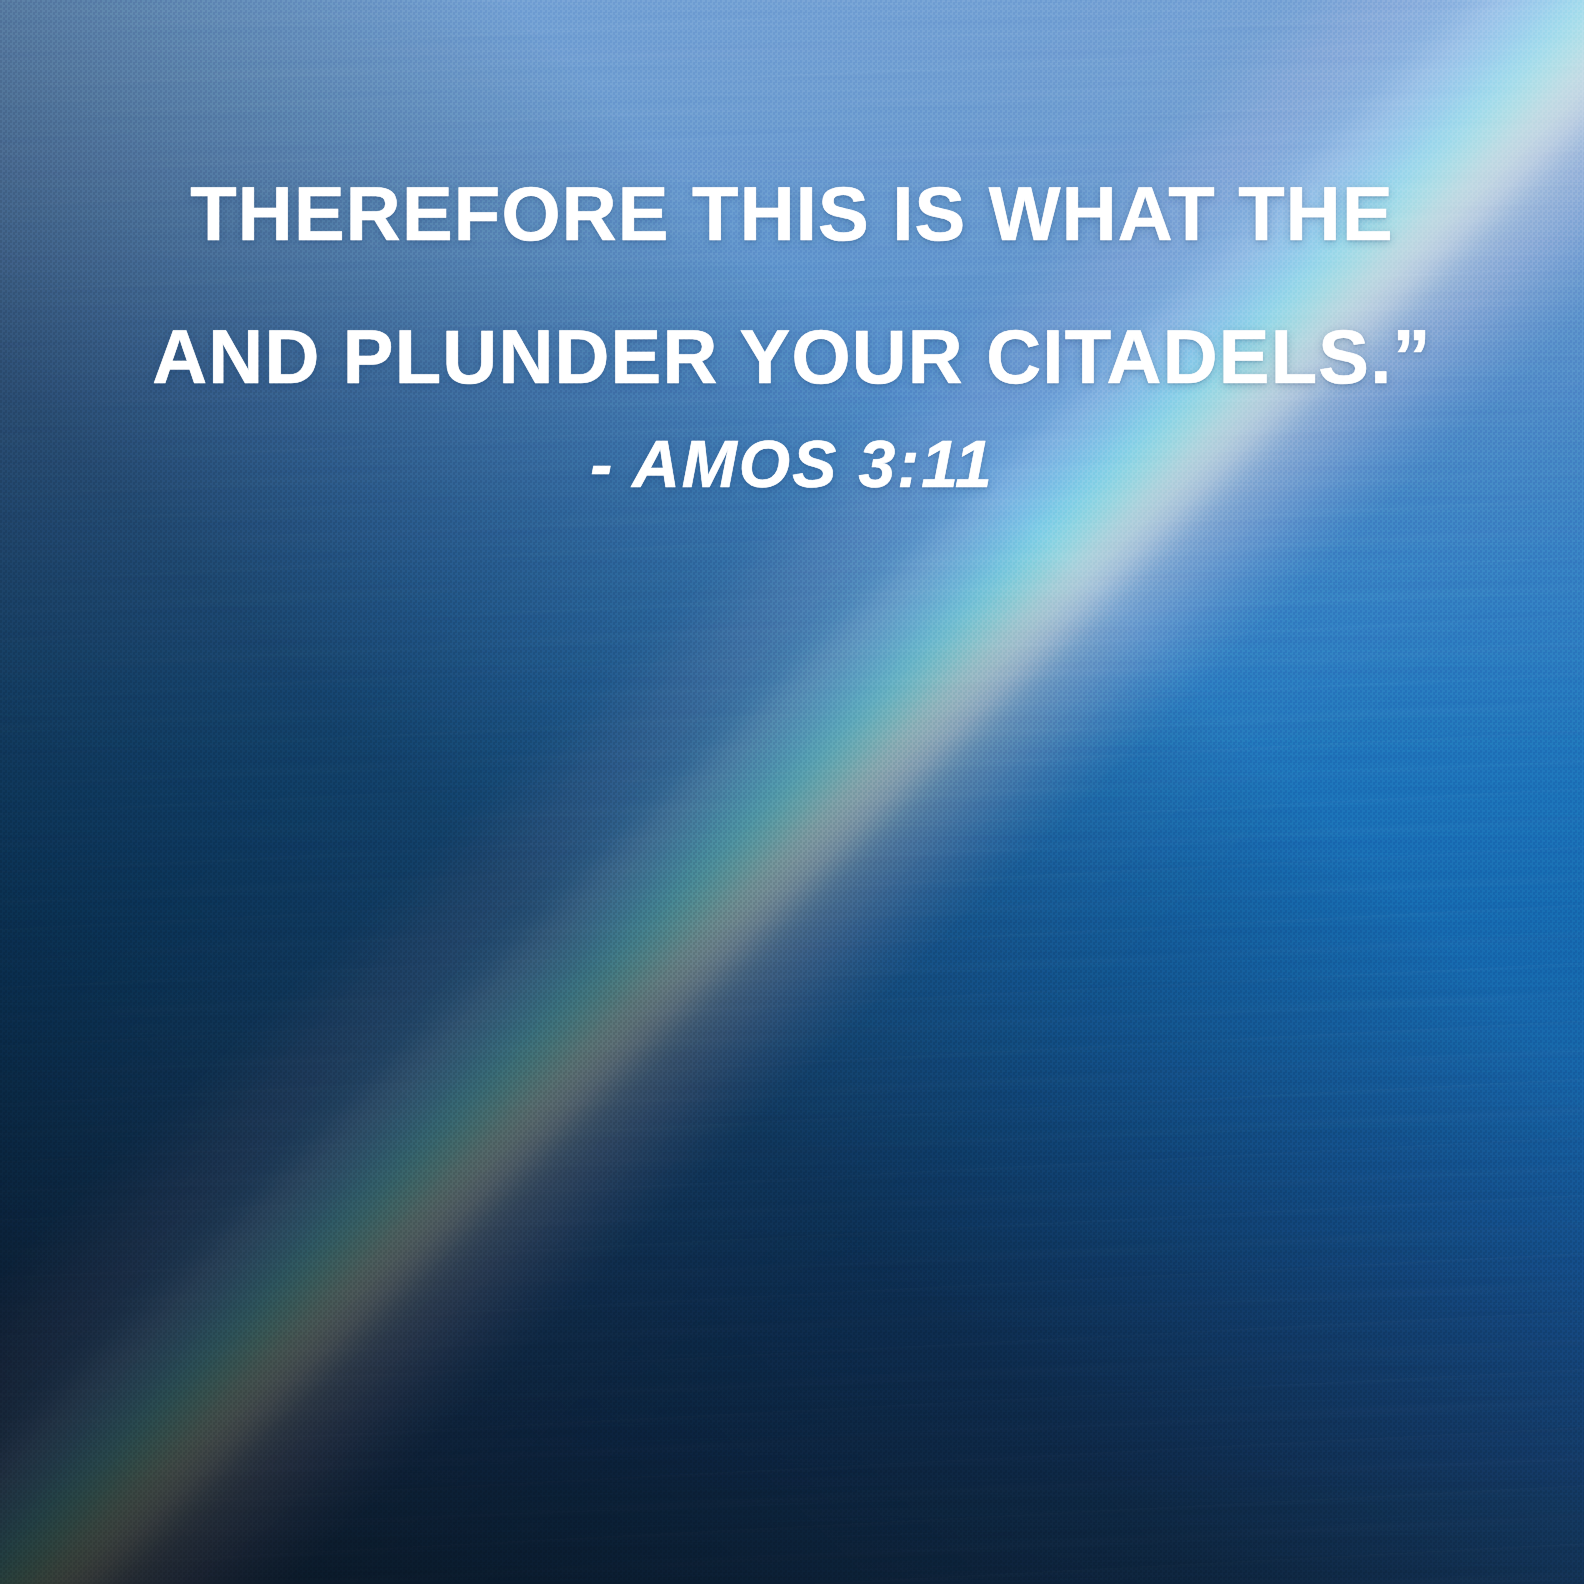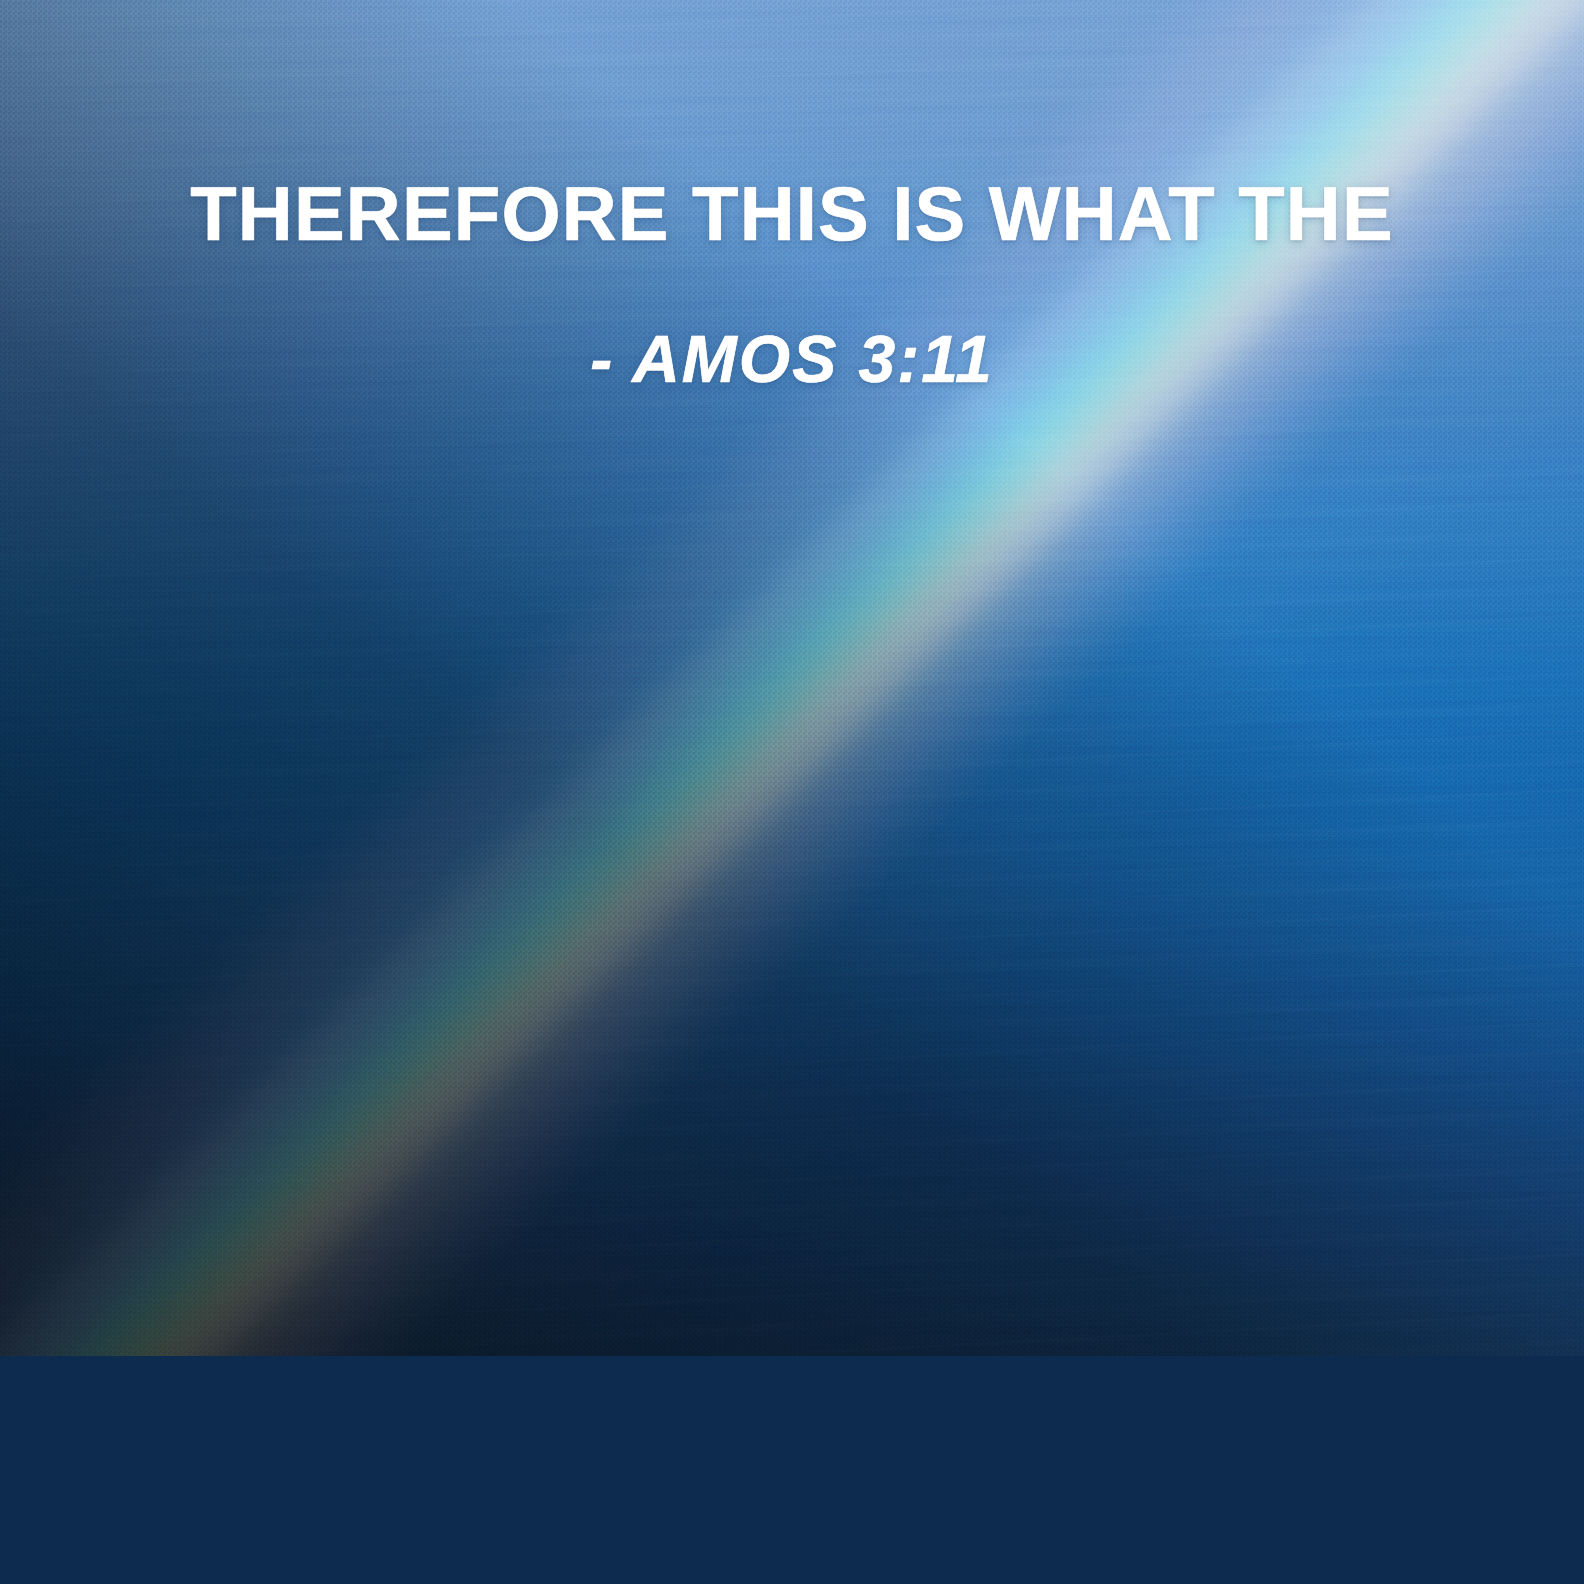--- a/index.html
+++ b/index.html
@@ -6,21 +6,21 @@
   html, body {
     margin: 0;
     padding: 0;
     background: #0d2b4e;
   }
 
   
   #stage {
     position: relative;
     width: 1584px;
-    height: 1356px;
+    height: 1584px;
     overflow: hidden;
     font-family: "Liberation Sans", sans-serif;
     isolation: isolate;
   }
 
   
   .bg-base {
     position: absolute;
     inset: 0;
     background: linear-gradient(to bottom,
@@ -207,21 +207,20 @@
     text-transform: uppercase;
     
     -webkit-text-stroke: 0.6px rgba(255,255,255,0.9);
     text-shadow:
       0 0 1px rgba(255,255,255,0.85),
       0 1px 2px rgba(20,60,110,0.30),
       0 2px 9px rgba(16,52,96,0.26);
   }
 
   .attribution {
-    margin-top: 38px;
     color: #ffffff;
     font-family: "Liberation Sans", sans-serif;
     font-weight: 700;
     font-style: italic;
     font-size: 66px;
     line-height: 72px;
     letter-spacing: 2px;
     white-space: nowrap;
     text-transform: uppercase;
     -webkit-text-stroke: 0.6px rgba(255,255,255,0.9);
@@ -256,18 +255,19 @@
   <div class="rainbow-wrap">
     <div class="rainbow-glow"></div>
     <div class="rainbow-band"></div>
     <div class="rainbow-core"></div>
   </div>
   <div class="rainbow-fade"></div>
 
   <div class="verse-layer">
     <div class="verse-body">
       <div class="verse-line" style="font-size: 76px;">THEREFORE THIS IS WHAT THE</div>
+      <div class="verse-line" style="font-size: 76px;">AND PLUNDER YOUR CITADELS.”</div>
       <div class="attribution">- AMOS 3:11</div>
     </div>
   </div>
 
   <div class="texture-speckle"></div>
 </div>
 
 </body></html>

